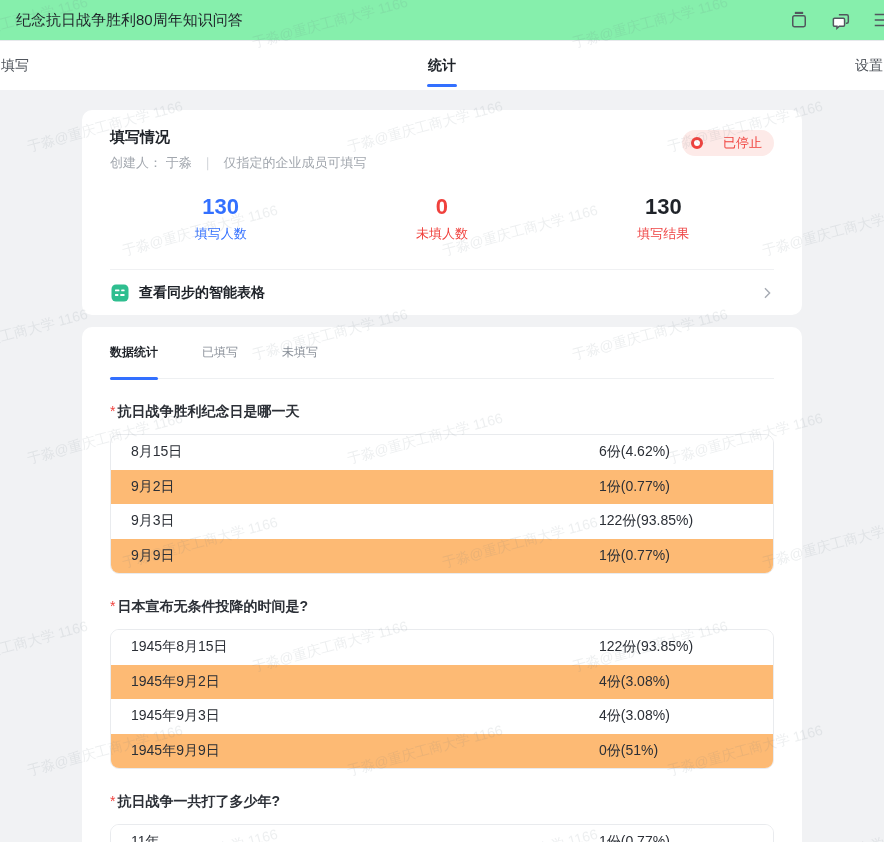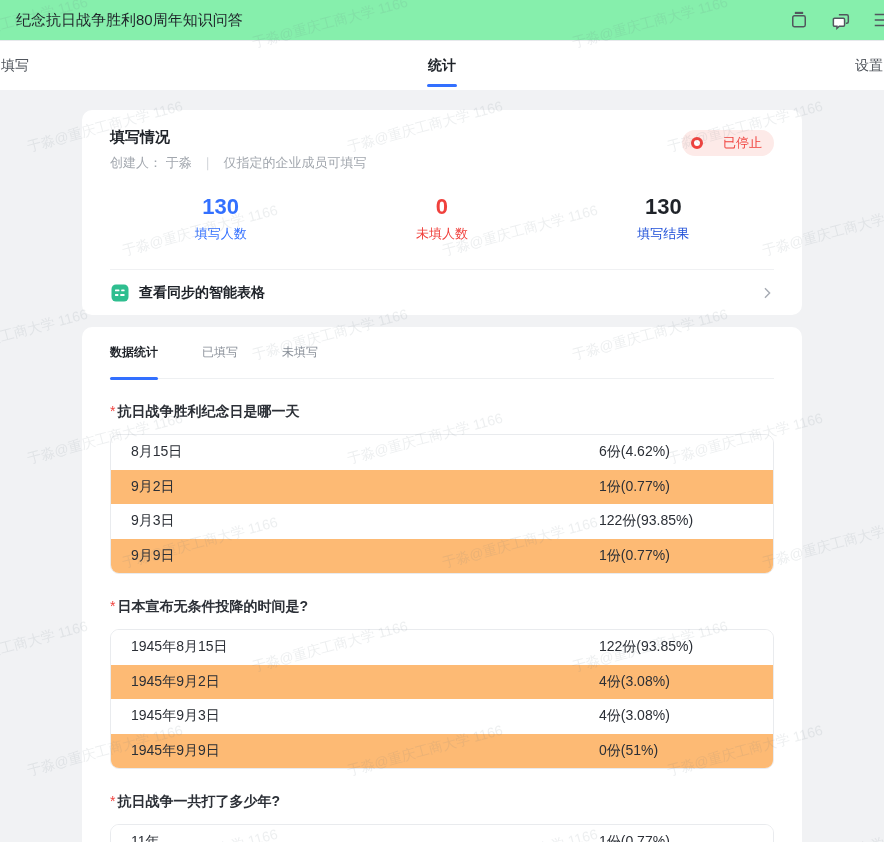--- a/index.html
+++ b/index.html
@@ -54,21 +54,21 @@
   .stop-dot {
     width:12px; height:12px; border-radius:50%;
     border:3.5px solid var(--red,#f0413d); background:#fff; flex:none;
   }
   .stats-row { display:flex; margin-top:22px; }
   .stat { flex:1; text-align:center; }
   .stat .num { font-size:22px; font-weight:700; line-height:26px; }
   .stat .lbl { font-size:13px; margin-top:5px; }
   .stat.blue .num, .stat.blue .lbl { color:var(--accent,#3370ff); }
   .stat.red .num, .stat.red .lbl { color:var(--red,#f0413d); }
-  .stat.dark .num { color:#1f2329; } .stat.dark .lbl { color:#1d4ed8; }
+  .stat.dark .num { color:#1f2329; } .stat.dark .lbl { color:#ef4444; }
   .sync-row {
     margin-top:26px; border-top:1px solid #f0f1f3; height:46px;
     display:flex; align-items:center; cursor:pointer;
   }
   .sheet-icon { width:20px; height:20px; flex:none; margin-right:9px; }
   .sync-label { font-size:14px; font-weight:600; color:#1f2329; flex:1; }
   .chev { flex:none; color:#a6abb3; }
   
   .card2 { margin-top:12px; min-height:540px; padding-bottom:4px; }
   .inner-tabs {

